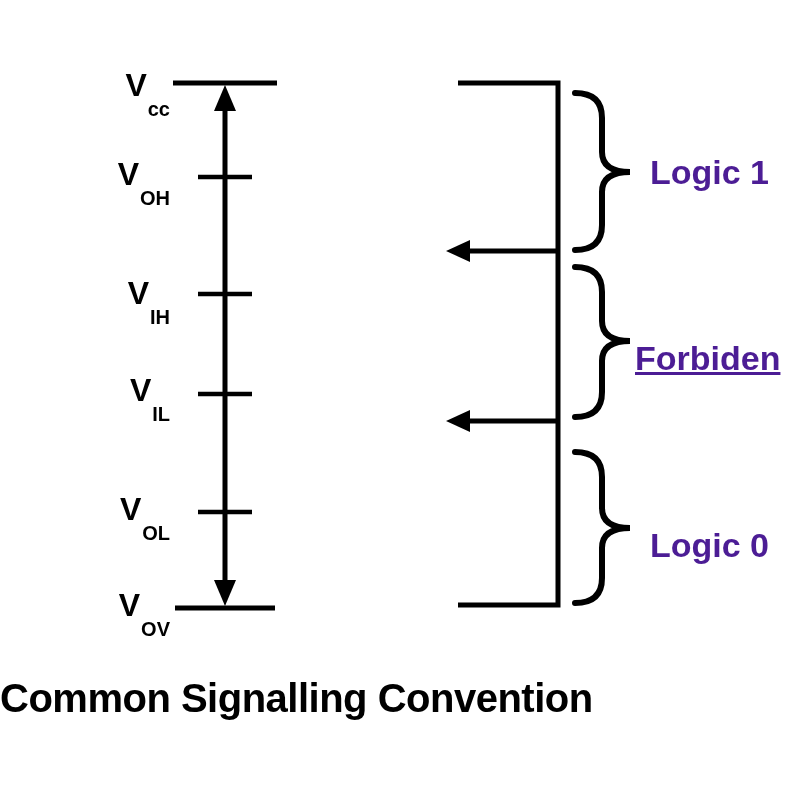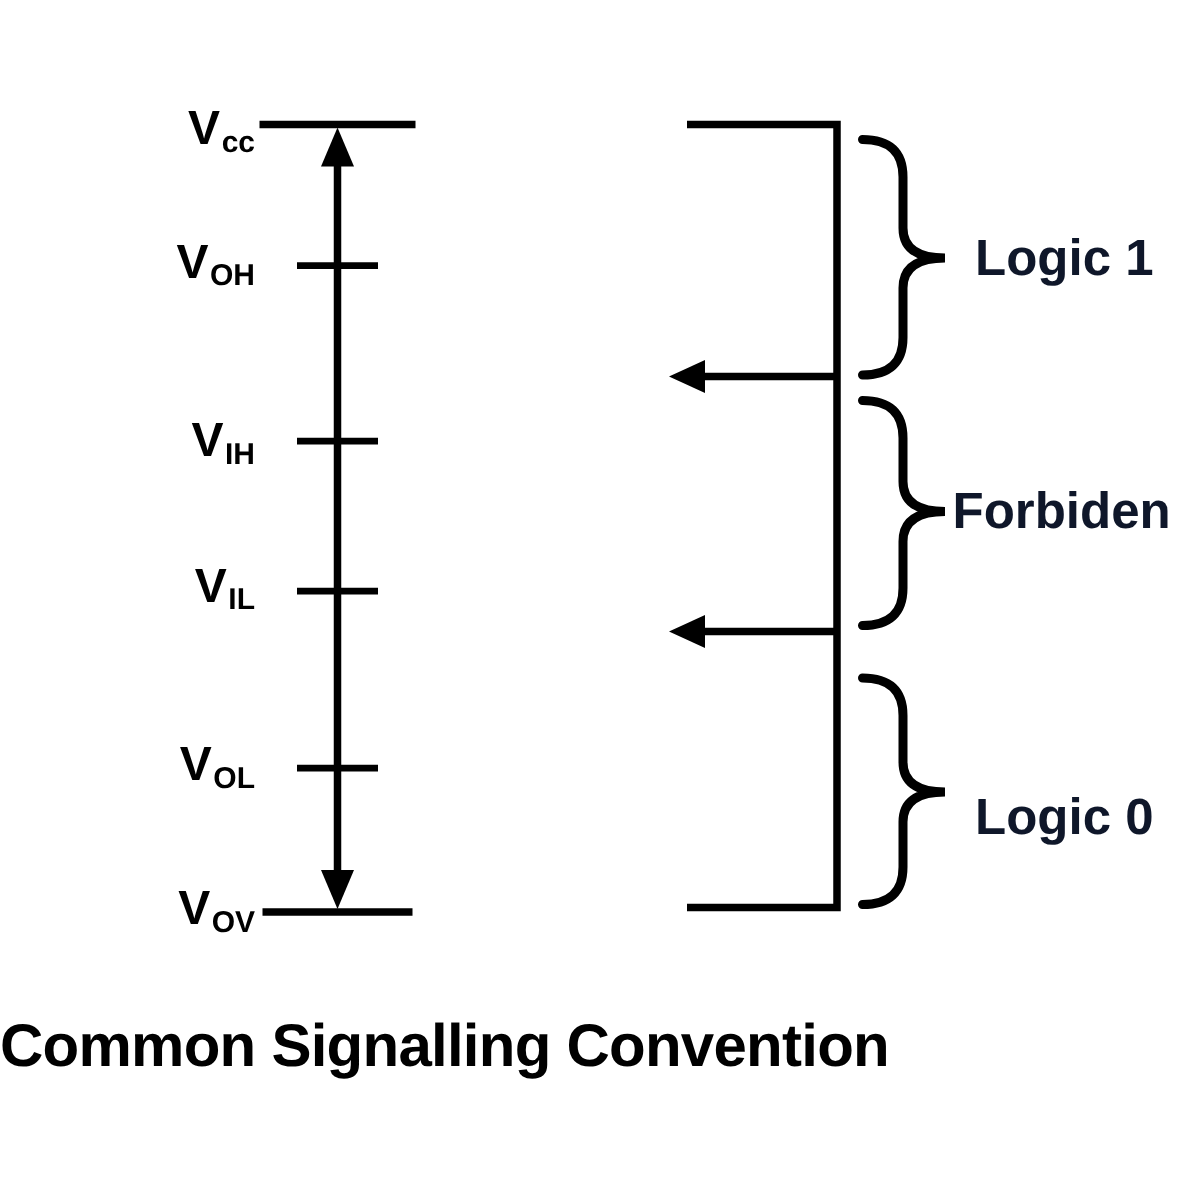--- a/index.html
+++ b/index.html
@@ -27,34 +27,34 @@
     font-weight: bold;
     font-size: 32px;
     line-height: 1;
     transform: translateY(-50%);
     white-space: nowrap;
     color: #000;
   }
   .vlabel .sub {
     font-size: 20px;
     position: relative;
-    top: 5px;
+    top: 20px;
     margin-left: 1px;
   }
   .region-label {
     position: absolute;
     font-weight: bold;
     font-size: 34px;
     line-height: 1;
     transform: translateY(-50%);
     white-space: nowrap;
-    color: #0f172a;
+    color: #4c1d95;
   }
   .region-label.logic1 { left: 650px; top: 172px; }
-  .region-label.forbidden { left: 635px; top: 341px; }
+  .region-label.forbidden { left: 635px; top: 358px; text-decoration: underline; }
   .region-label.logic0 { left: 650px; top: 545px; }
   .title {
     position: absolute;
     left: 0;
     top: 698px;
     width: 800px;
     text-align: left;
     transform: translateY(-50%);
     font-weight: bold;
     font-size: 40px;

